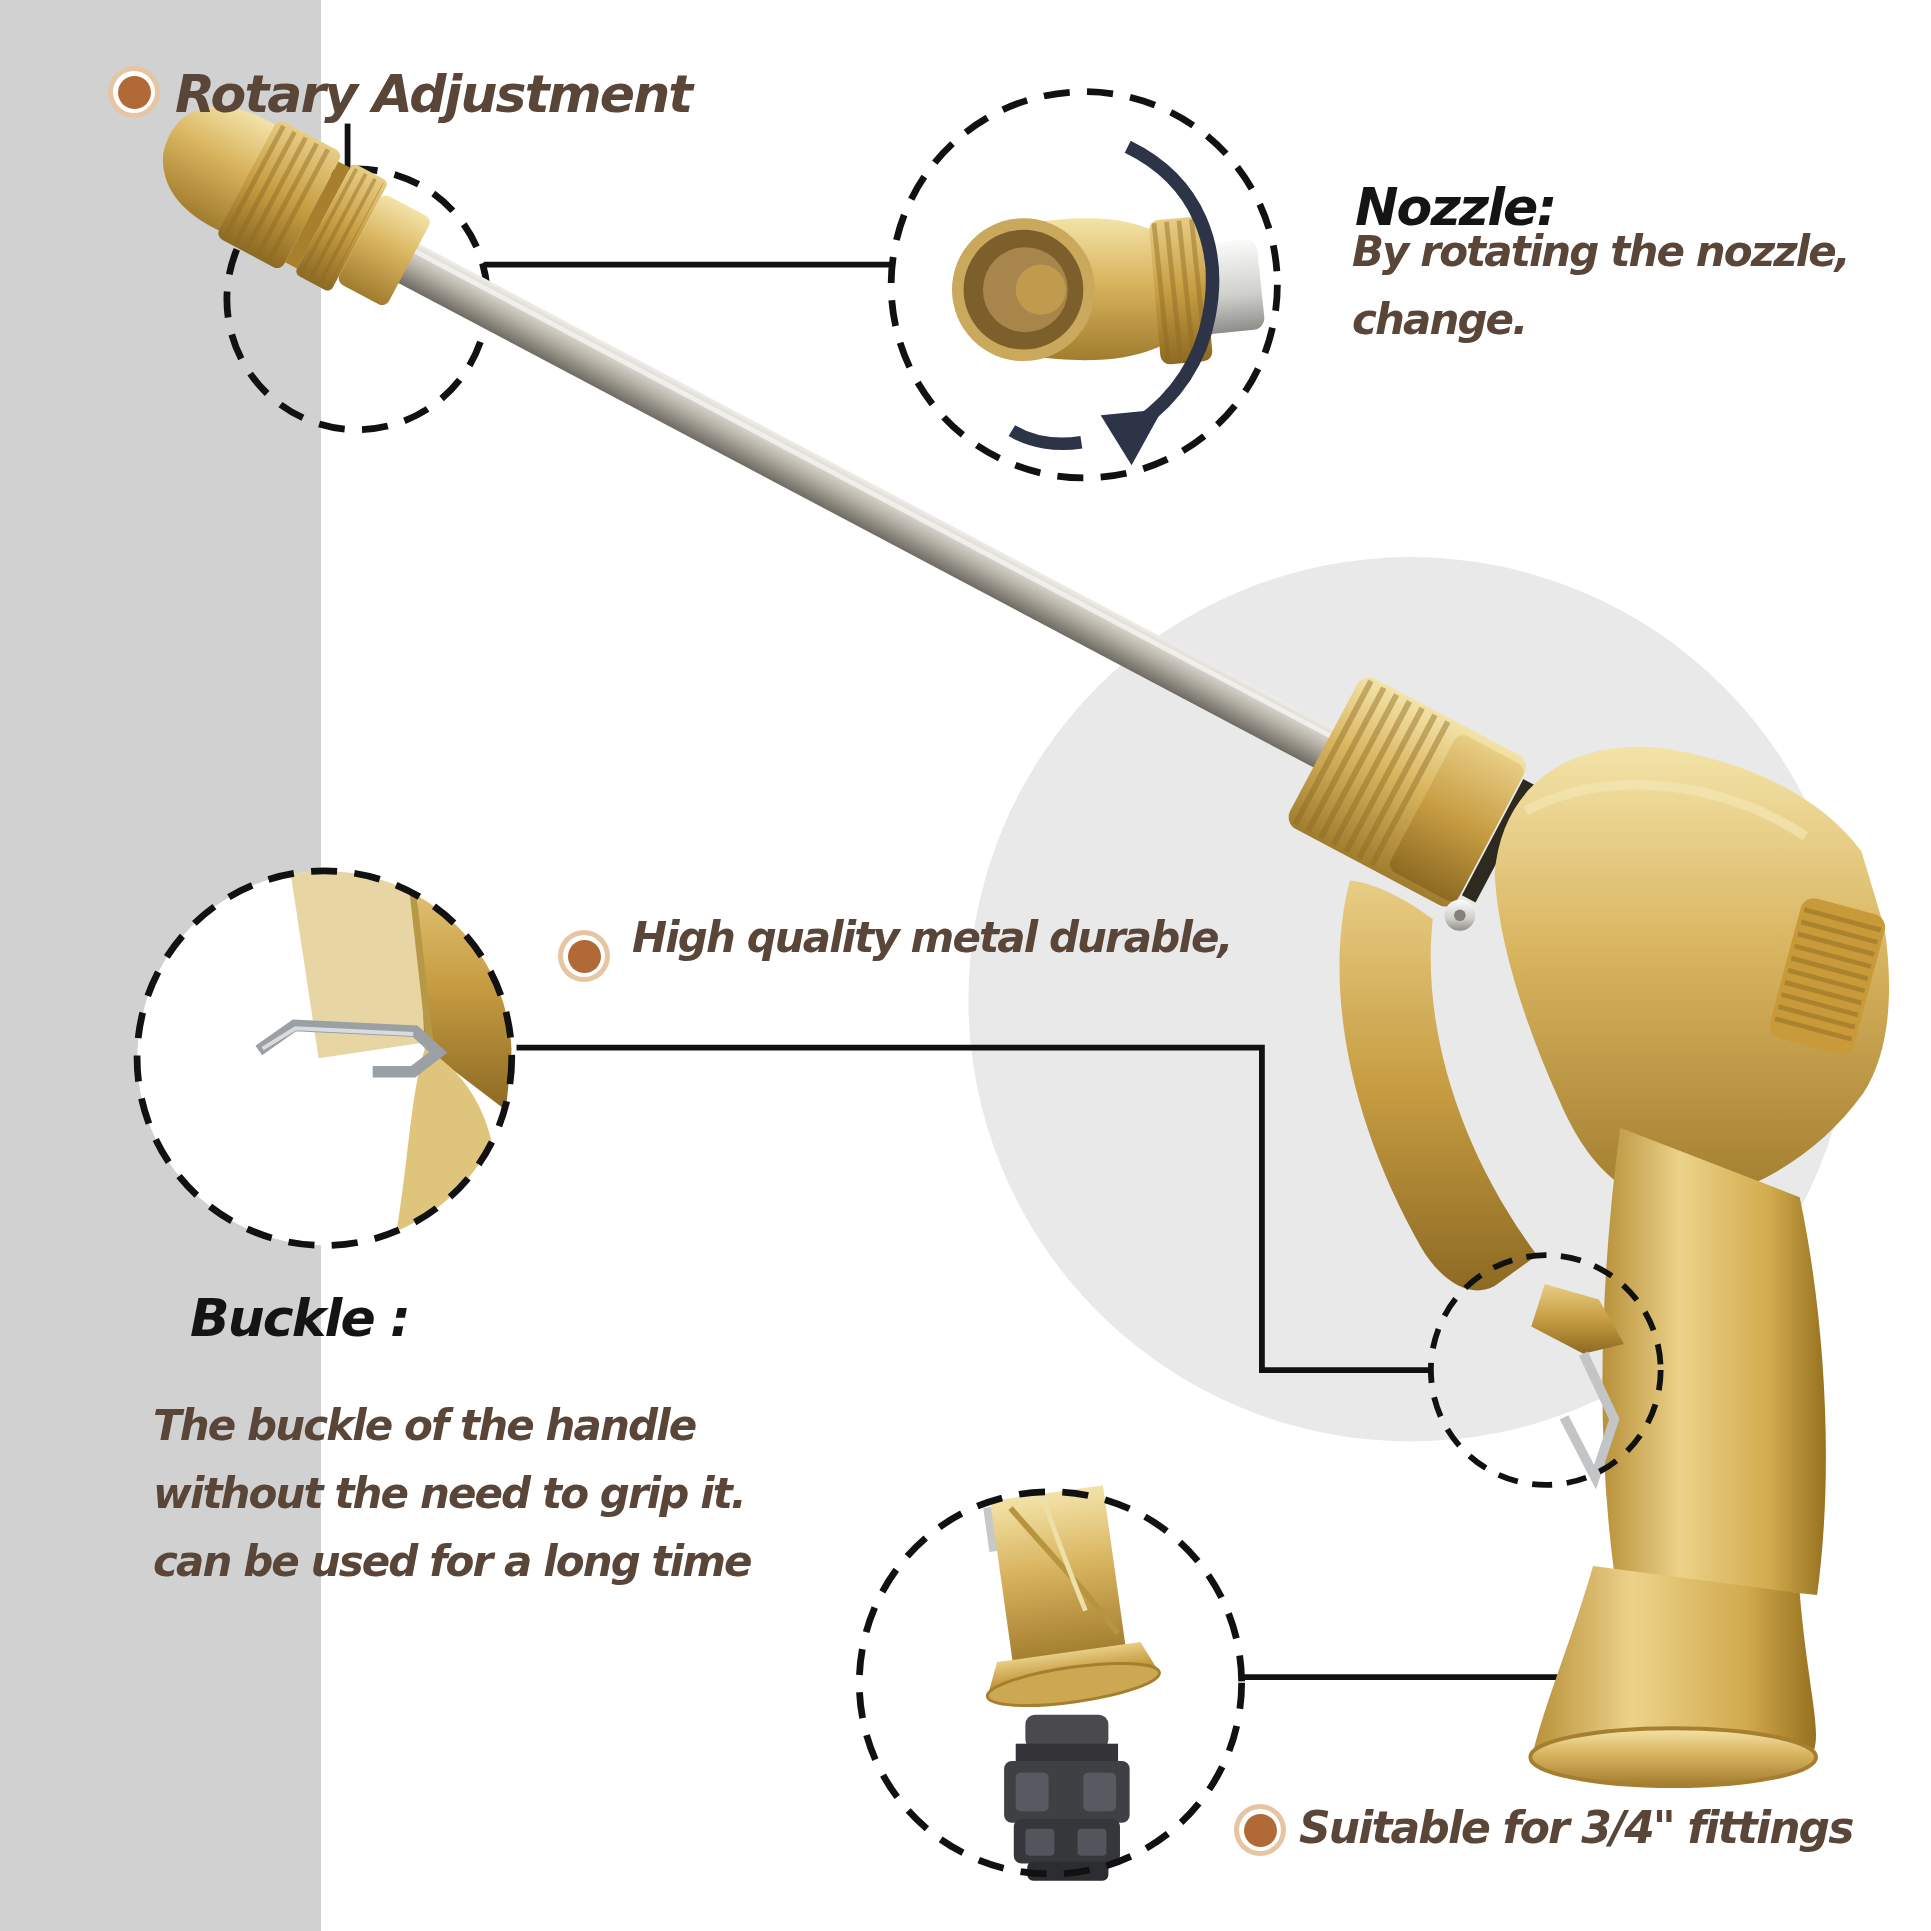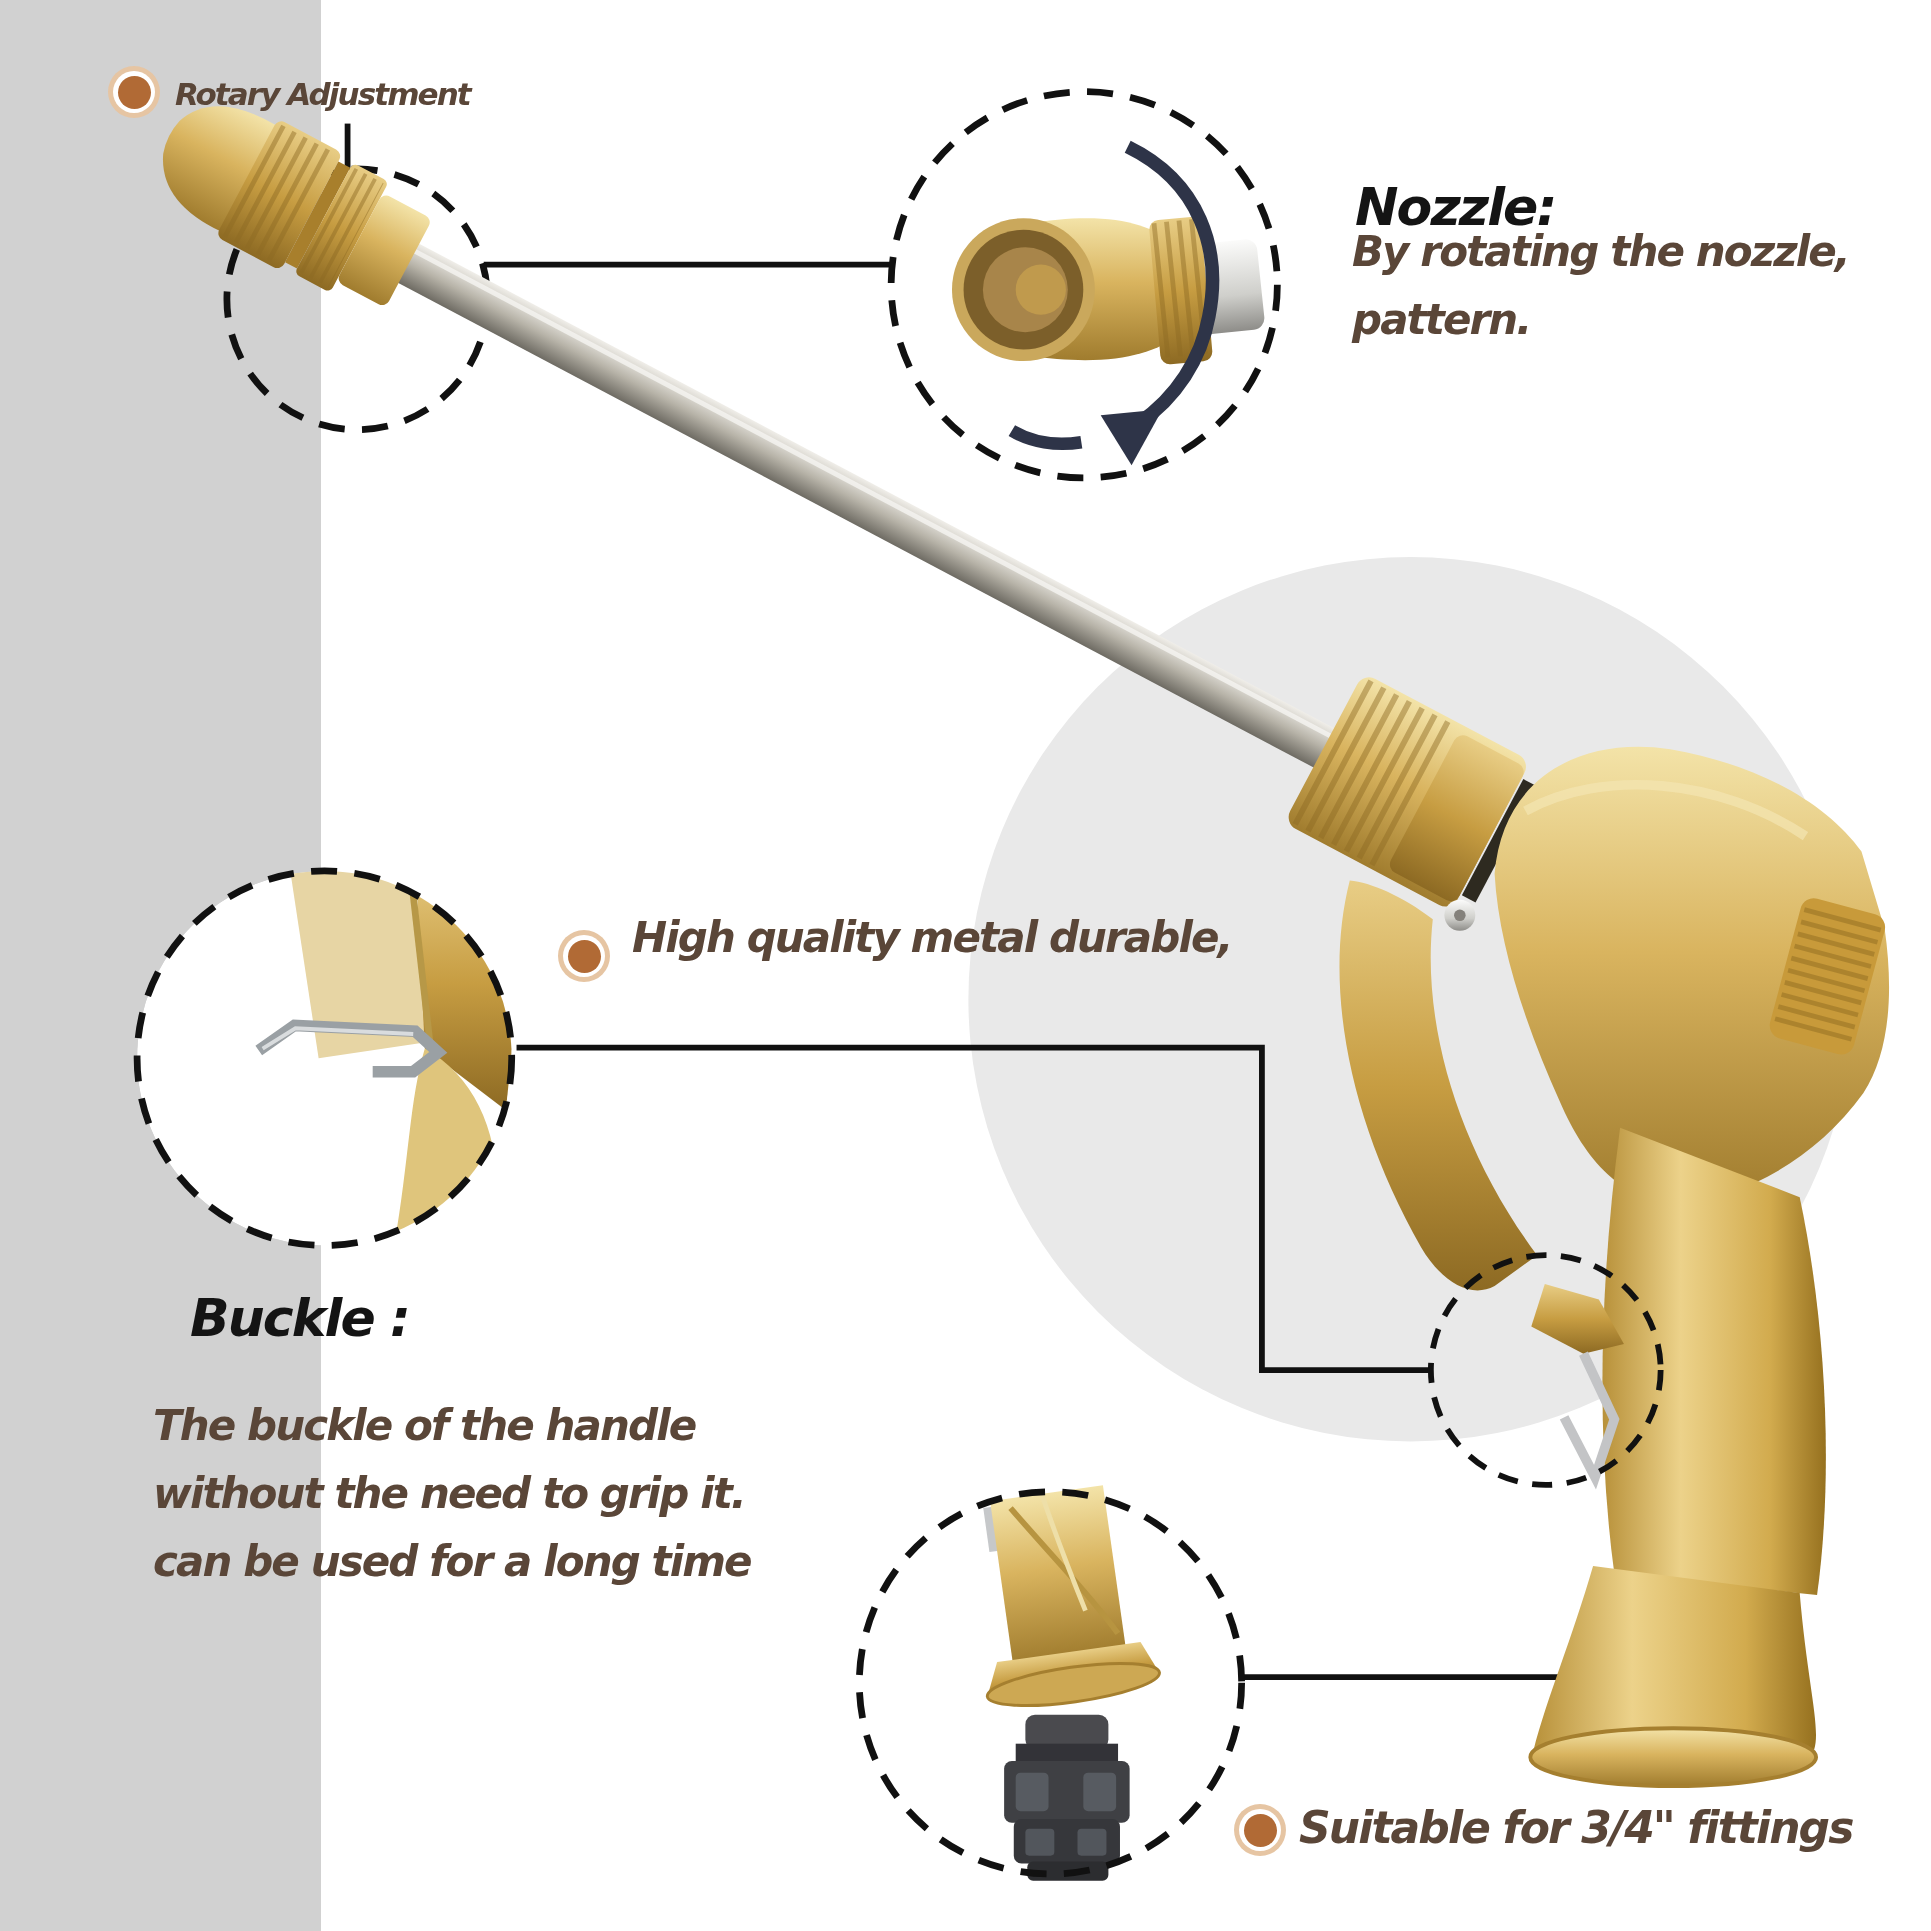--- a/index.html
+++ b/index.html
@@ -20,21 +20,21 @@
   }
   .bullet{
     position:absolute;width:52px;height:52px;border-radius:50%;
     background:#e6c5a3;display:flex;align-items:center;justify-content:center;
   }
   .bullet .ring{
     width:42px;height:42px;border-radius:50%;background:#ffffff;
     display:flex;align-items:center;justify-content:center;
   }
   .bullet .core{width:33px;height:33px;border-radius:50%;background:#b16a35;}
-  #rotary-label{left:175px;top:62px;font-size:31px;}
+  #rotary-label{left:175px;top:62px;font-size:52px;}
   #nozzle-heading{left:1355px;top:137px;margin-top:40px;}
   #nozzle-body{left:1352px;top:218px;}
   #material-body{left:632px;top:906px;}
   #buckle-heading{left:153px;top:1288px;margin-left:37px;}
   #buckle-body{left:153px;top:1392px;line-height:68px;}
   #fittings-label{left:1299px;top:1796px;font-size:44px;}
   #nozzle-body div,#buckle-body div{line-height:68px;}
 </style>
 </head>
 <body>
@@ -199,21 +199,21 @@
   <div class="ring">
       <div class="core"></div>
     </div>
 </div>
 
 <div id="rotary-label" class="callout-label">Rotary Adjustment</div>
 
 <div id="nozzle-heading" class="callout-heading">Nozzle:</div>
 <div id="nozzle-body" class="callout-label">
   <div>By rotating the nozzle,</div>
-  <div>pattern.</div>
+  <div>change.</div>
 </div>
 
 <div id="material-body" class="callout-label">
   <div>High quality metal durable,</div>
 </div>
 
 <div id="buckle-heading" class="callout-heading">Buckle :</div>
 <div id="buckle-body" class="callout-label">
   <div>The buckle of the handle</div>
   <div>without the need to grip it.</div>

